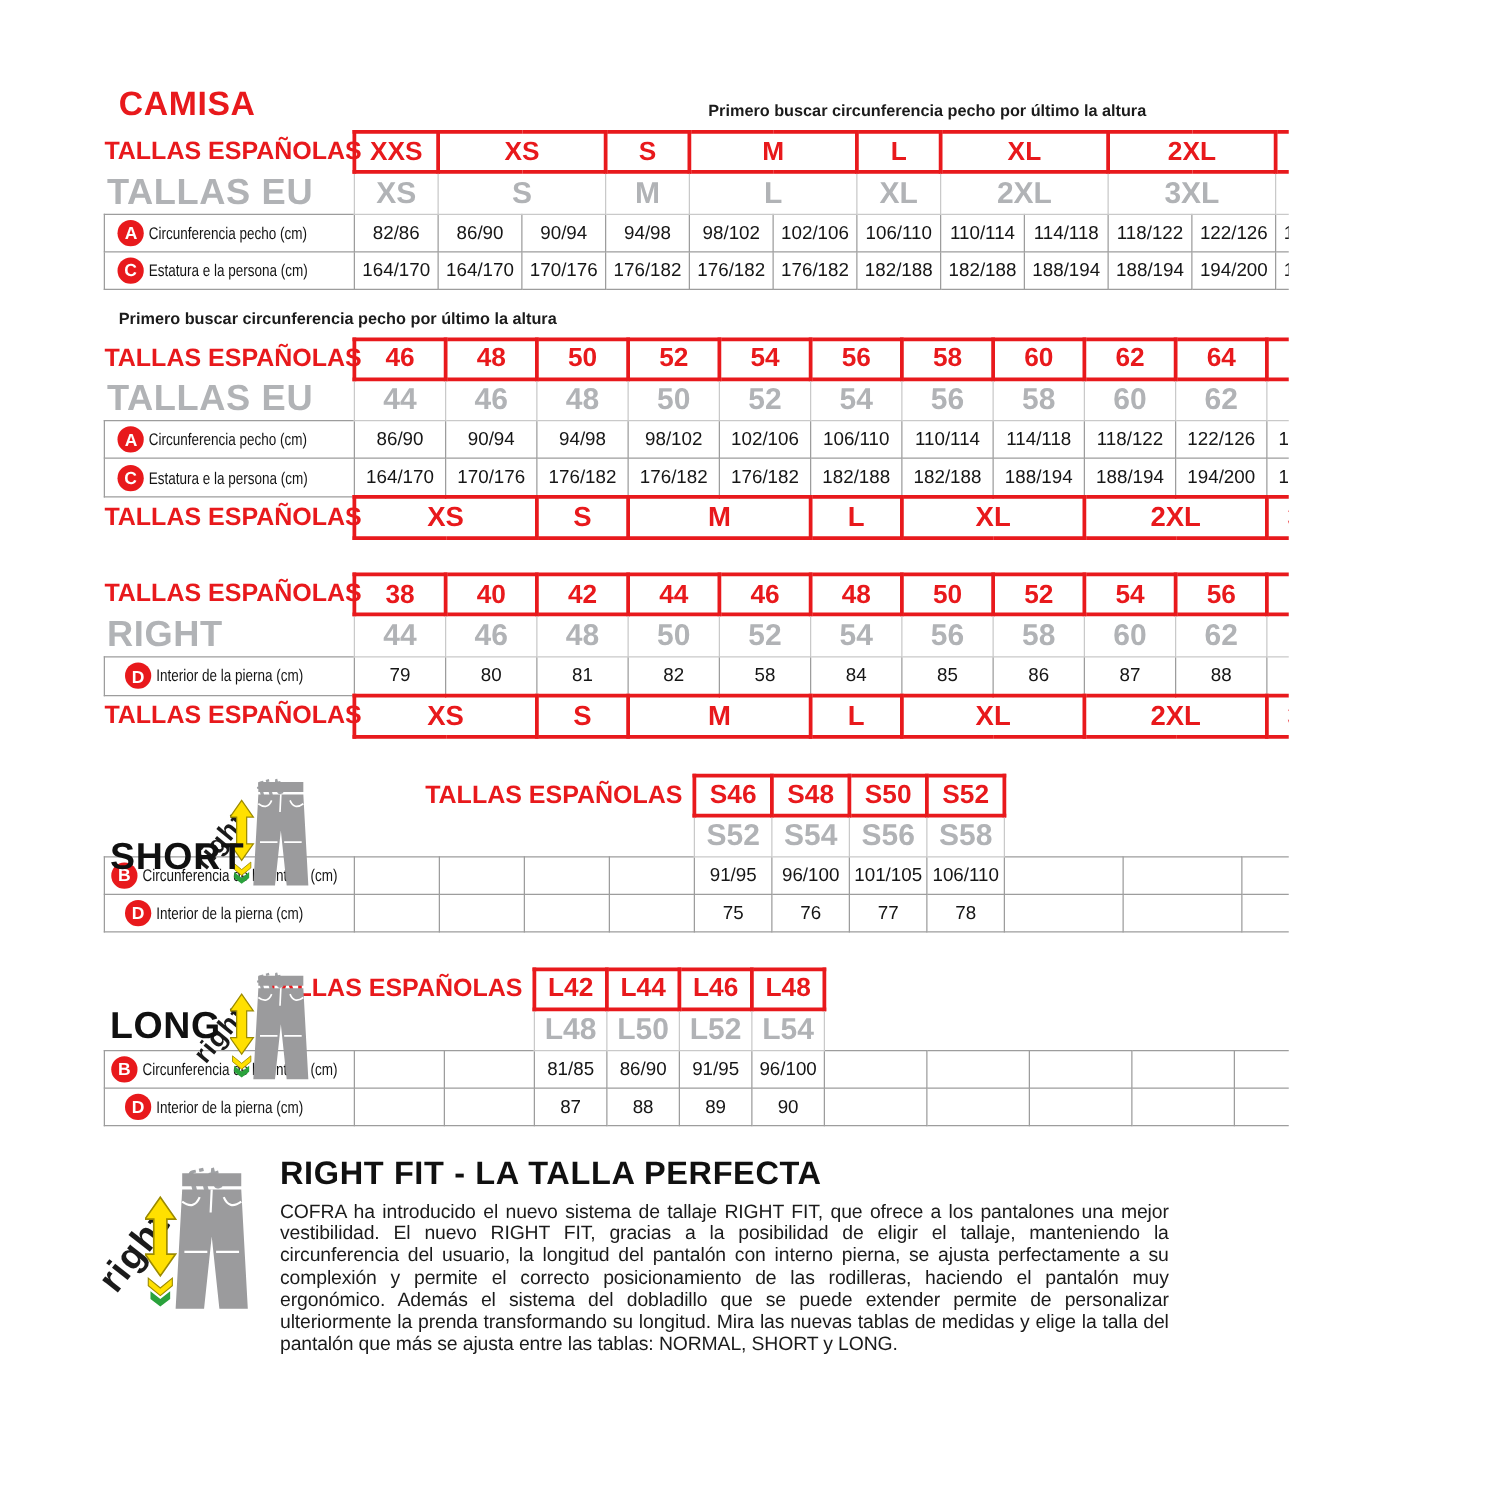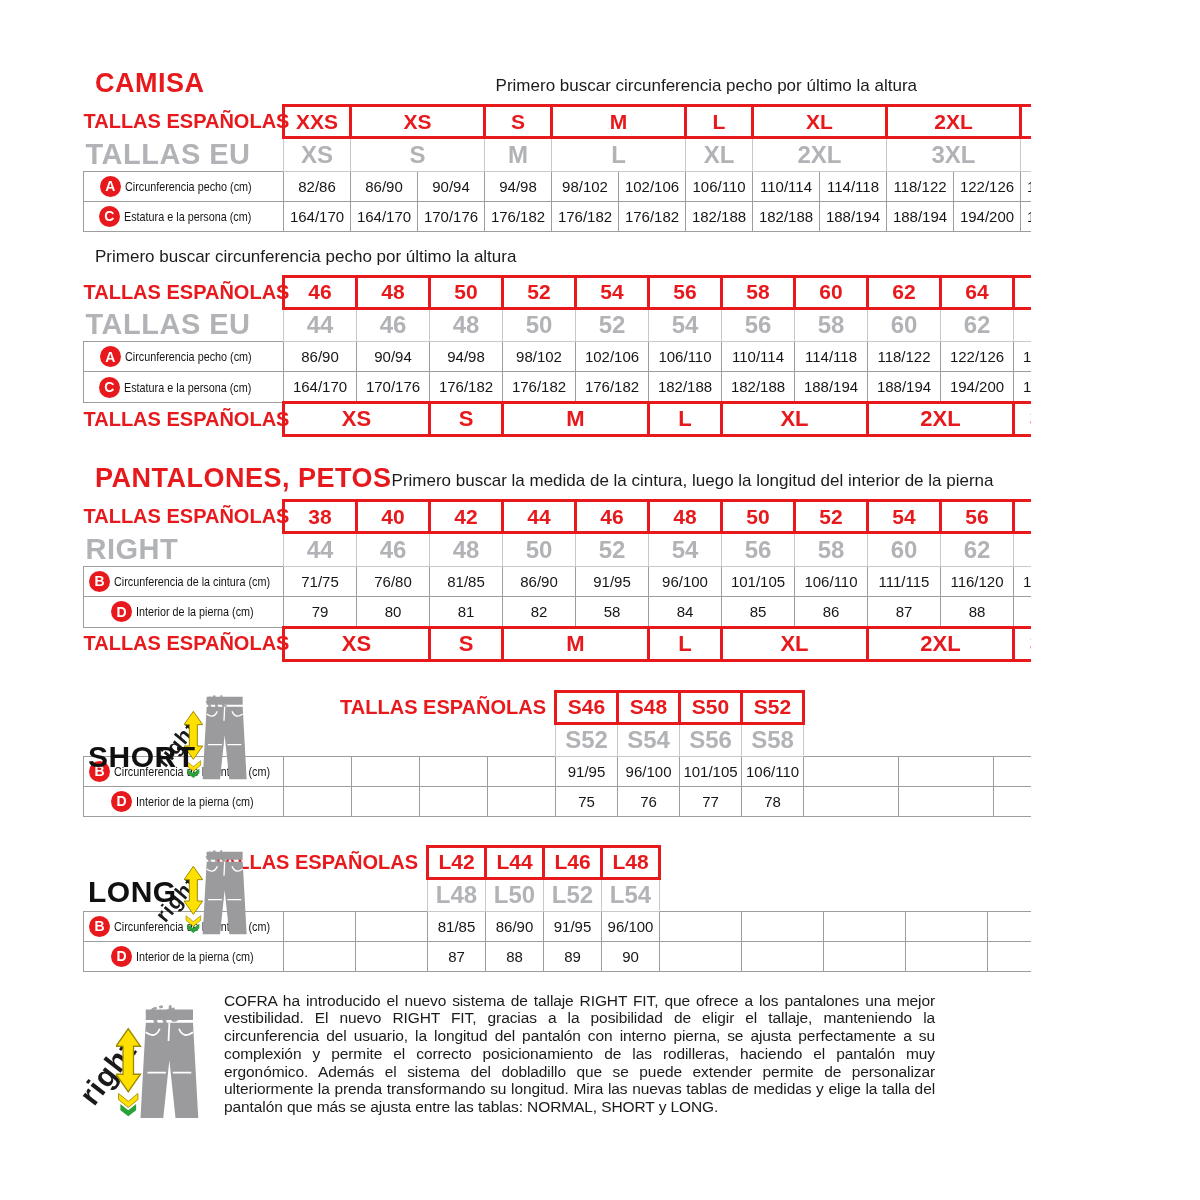--- a/index.html
+++ b/index.html
@@ -10,41 +10,41 @@
     --ink:#141414;
   }
   html,body{margin:0;padding:0;background:#ffffff;}
   body{width:1200px;height:1200px;font-family:"Liberation Sans",sans-serif;color:var(--ink);overflow:hidden;}
   .sheet{position:relative;width:1031px;height:1200px;background:#fff;overflow:hidden;}
 
   
   .sec{position:relative;}
   .sec-head{display:flex;justify-content:space-between;align-items:flex-end;margin:0 114px 5px 95px;}
   .sec-title{font-size:27px;font-weight:bold;color:var(--red);letter-spacing:.5px;white-space:nowrap;}
-  .sec-note{font-size:17px;color:#1b1b1b;padding-bottom:3px;white-space:nowrap;}
+  .sec-note{font-size:13px;color:#1b1b1b;padding-bottom:3px;white-space:nowrap;font-weight:bold;}
 
   
   table.sz{border-collapse:collapse;margin-left:83px;table-layout:fixed;}
   #t-camisa{width:1004px;} #t-caz{width:1003px;} #t-pant{width:1003px;}
   #t-short{width:1005px;} #t-long{width:986px;}
   col.col-lbl{width:200px;}
   #t-camisa col.cc{width:67px;}
   #t-caz col.cc, #t-pant col.cc{width:73px;}
   #t-short col.ca{width:68px;} #t-short col.cb{width:62px;} #t-short col.ccx{width:95px;}
   #t-long col.la{width:72px;} #t-long col.lb{width:58px;} #t-long col.lc{width:82px;}
 
   td{padding:0;text-align:center;vertical-align:middle;border:none;background:transparent;}
   td.c-es{border:3px solid var(--red);color:var(--red);font-weight:bold;font-size:21px;height:29px;}
   td.c-bt{font-size:22px;height:30px;}
   td.c-eu{border:1px solid var(--border-light);color:var(--gray);font-weight:bold;font-size:24px;height:31px;}
   td.c-d{border:1px solid var(--border-dark);font-size:15px;height:29px;color:#161616;}
   td.lbl{border:none;}
   td.lbl-es{color:var(--red);font-weight:bold;font-size:20px;text-align:right;padding-right:8px;white-space:nowrap;margin-left:20px;}
   td.lbl-eu{color:var(--gray);font-weight:bold;font-size:29px;text-align:left;padding-left:2px;letter-spacing:.5px;white-space:nowrap;}
-  td.lbl-data{border:1px solid var(--border-dark);text-align:right;white-space:nowrap;padding-left:3px;}
+  td.lbl-data{border:1px solid var(--border-dark);text-align:center;white-space:nowrap;padding-left:3px;}
   .badge{display:inline-flex;align-items:center;justify-content:center;width:21px;height:21px;border-radius:50%;
          background:var(--red);color:#fff;font-size:14px;font-weight:bold;vertical-align:middle;margin:0 4px 0 2px;flex:none;}
   .lt{display:inline-block;vertical-align:middle;font-size:13.5px;transform:scaleX(.8);transform-origin:0 50%;white-space:nowrap;}
   .cx{display:inline-block;}
 
   
   .pair-sec{position:relative;}
   .pair-sec table.sz{margin-top:28px;}
   .pair-title{position:absolute;left:88px;font-size:30px;font-weight:bold;color:#101010;letter-spacing:.5px;z-index:3;}
   #sec-short .pair-title{top:50px;} #sec-long .pair-title{top:30px;}
@@ -228,24 +228,20 @@
             <td class="c-es c-bt"><span class="cx">L</span></td>
             <td class="c-es c-bt" colspan="2"><span class="cx">XL</span></td>
             <td class="c-es c-bt" colspan="2"><span class="cx">2XL</span></td>
             <td class="c-es c-bt"><span class="cx">3XL</span></td>
           </tr>
       </tbody>
     </table>
   </div>
 
   <div class="sec" id="sec-pant">
-    <div class="sec-head">
-      <div class="sec-title">PANTALONES, PETOS</div>
-      <div class="sec-note">Primero buscar la medida de la cintura, luego la longitud del interior de la pierna</div>
-    </div>
     <table class="sz" id="t-pant">
       <colgroup>
           <col class="col-lbl">
           <col span="11" class="cc">
         </colgroup>
       <tbody>
       <tr>
         <td class="lbl lbl-es">TALLAS ESPAÑOLAS</td>
 
       <td class="c-es"><span class="cx">38</span></td>
@@ -267,35 +263,20 @@
             <td class="c-eu"><span class="cx">46</span></td>
             <td class="c-eu"><span class="cx">48</span></td>
             <td class="c-eu"><span class="cx">50</span></td>
             <td class="c-eu"><span class="cx">52</span></td>
             <td class="c-eu"><span class="cx">54</span></td>
             <td class="c-eu"><span class="cx">56</span></td>
             <td class="c-eu"><span class="cx">58</span></td>
             <td class="c-eu"><span class="cx">60</span></td>
             <td class="c-eu"><span class="cx">62</span></td>
             <td class="c-eu"><span class="cx">64</span></td>
-          </tr>
-      <tr>
-        <td class="lbl-data"><span class="badge">B</span><span class="lt">Circunferencia de la cintura (cm)</span></td>
-
-      <td class="c-d">71/75</td>
-            <td class="c-d">76/80</td>
-            <td class="c-d">81/85</td>
-            <td class="c-d">86/90</td>
-            <td class="c-d">91/95</td>
-            <td class="c-d">96/100</td>
-            <td class="c-d">101/105</td>
-            <td class="c-d">106/110</td>
-            <td class="c-d">111/115</td>
-            <td class="c-d">116/120</td>
-            <td class="c-d">121/125</td>
           </tr>
       <tr>
         <td class="lbl-data"><span class="badge">D</span><span class="lt">Interior de la pierna (cm)</span></td>
 
       <td class="c-d">79</td>
             <td class="c-d">80</td>
             <td class="c-d">81</td>
             <td class="c-d">82</td>
             <td class="c-d">58</td>
             <td class="c-d">84</td>
@@ -471,17 +452,18 @@
       <svg class="rf-art" viewBox="0 0 96 132">
         <path fill="#9b9b9d" d="M34 4 H88 V16 H34 Z"></path>
         <path fill="#9b9b9d" d="M34 19 H88 L94 128 H68 L61 62 L54 128 H28 Z"></path>
         <path stroke="#ffffff" stroke-width="2" fill="none" d="M34 30 Q45 38 50 26 M88 30 Q77 38 72 26 M61 19 L60 40 M36 76 L57 76 M65 76 L86 76"></path>
         <path fill="#ffe000" stroke="#9c8a00" stroke-width="1.5" d="M14 26 L28 46 L20 46 L20 78 L28 78 L14 98 L0 78 L8 78 L8 46 L0 46 Z"></path>
         <path fill="#ffe000" stroke="#9c8a00" stroke-width="1" d="M3 100 L14 109 L25 100 L25 107 L14 116 L3 107 Z"></path>
         <path fill="#2aa23c" d="M5 112 L14 119 L23 112 L23 119 L14 126 L5 119 Z"></path>
       </svg>
     </div>
     <div class="rf-text">
+      <div class="rf-title">RIGHT FIT - LA TALLA PERFECTA</div>
       <div class="rf-para">COFRA ha introducido el nuevo sistema de tallaje RIGHT FIT, que ofrece a los pantalones una mejor vestibilidad. El nuevo RIGHT FIT, gracias a la posibilidad de eligir el tallaje, manteniendo la circunferencia del usuario, la longitud del pantalón con interno pierna, se ajusta perfectamente a su complexión y permite el correcto posicionamiento de las rodilleras, haciendo el pantalón muy ergonómico. Además el sistema del dobladillo que se puede extender permite de personalizar ulteriormente la prenda transformando su longitud. Mira las nuevas tablas de medidas y elige la talla del pantalón que más se ajusta entre las tablas: NORMAL, SHORT y LONG.</div>
     </div>
   </div>
 
 </div>
 
 </body></html>

